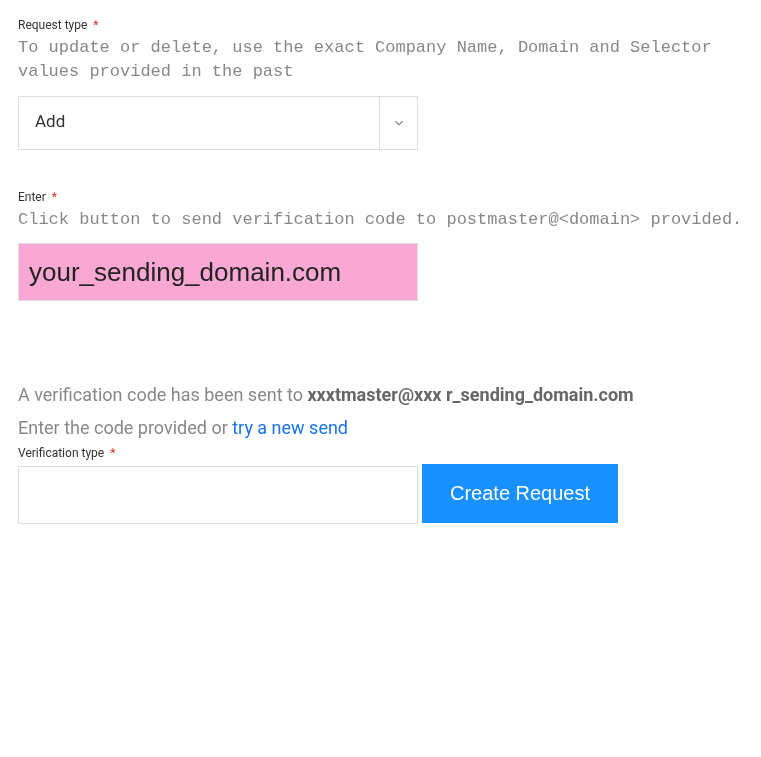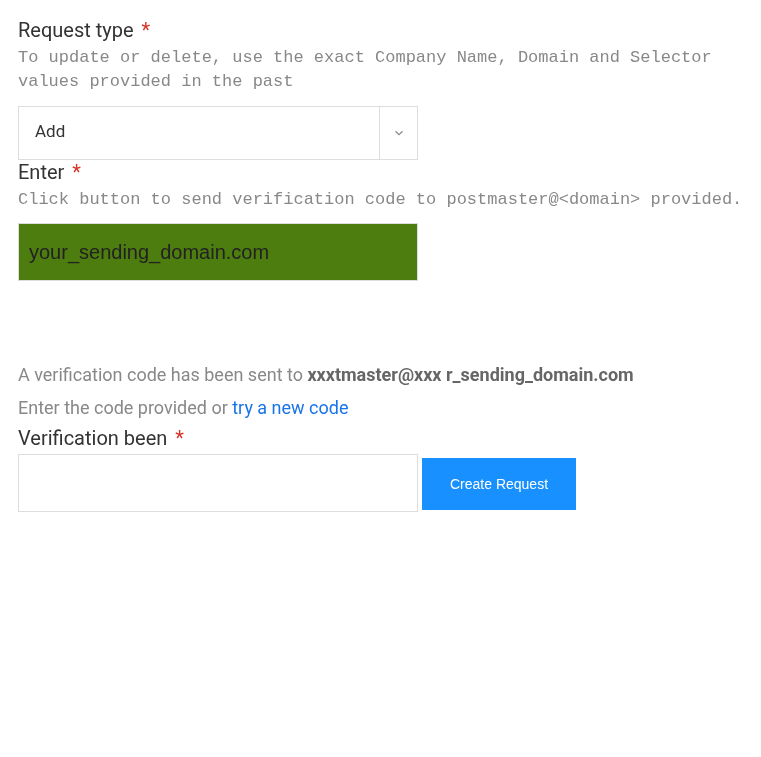--- a/index.html
+++ b/index.html
@@ -8,39 +8,40 @@
       margin: 0;
       padding: 18px;
       background: #ffffff;
       color: #333;
       font-size: 16px;
       width: 761px;
     }
     .label {
       display: block;
       color: #333;
-      font-size: 20px;
+      font-size: 12px;
       margin-bottom: 4px;
     }
     .required {
       color: #d93025;
       margin-left: 3px;
     }
     .hint {
       color: #888;
       font-size: 17px;
       line-height: 1.4;
       margin-bottom: 12px;
       font-family: Liberation Mono, monospace;
     }
     .select-wrap {
       display: flex;
       width: 400px;
       height: 54px;
       border: 1px solid #ddd;
+      margin-bottom: 40px;
       background: #fff;
     }
     .select-value {
       flex: 1;
       padding: 14px 16px;
       font-size: 17px;
       color: #333;
       border: none;
       background: transparent;
     }
@@ -56,23 +57,23 @@
       height: 14px;
       stroke: #888;
       fill: none;
       stroke-width: 2;
     }
     .text-input {
       width: 400px;
       height: 58px;
       border: 1px solid #ddd;
       padding: 14px 10px;
-      font-size: 20px;
+      font-size: 26px;
       color: #222;
-      background: #4d7c0f;
+      background: #f9a8d4;
       margin-bottom: 80px;
     }
     .text-input-small {
       width: 400px;
       height: 58px;
       border: 1px solid #ddd;
       padding: 14px 10px;
       font-size: 18px;
       color: #222;
       background: #fff;
@@ -93,21 +94,21 @@
       margin: 8px 0 8px 0;
     }
     .link {
       color: #1a73e8;
       cursor: pointer;
     }
     .btn-primary {
       background: #1890ff;
       color: #fff;
       border: none;
-      font-size: 14px;
+      font-size: 20px;
       padding: 18px 28px;
       cursor: pointer;
       text-align: right;
     }
   </style>
 </head>
 <body>
 
 
 
@@ -133,26 +134,26 @@
 </div>
 <div class="hint">Click button to send verification code to postmaster@&lt;domain&gt; provided.</div>
 <input type="text" class="text-input" value="your_sending_domain.com" style="">
 
 
 <div class="verify-msg">
   <span>A verification code has been sent to</span>
   <span class="bold">xxxtmaster@xxx</span><span class="bold"> r_sending_domain.com</span>
 </div>
 <div class="enter-or">
-  <span>Enter the code provided or </span><span class="link">try a new code</span>
+  <span>Enter the code provided or </span><span class="link">try a new send</span>
 </div>
 
 
 <div class="label">
-  <span>Verification been</span>
+  <span>Verification type</span>
   <span class="required">*</span>
 </div>
 <input type="text" class="text-input-small" value="" style="">
 
 
 <button class="btn-primary">Create Request</button>
 
 
 
 

